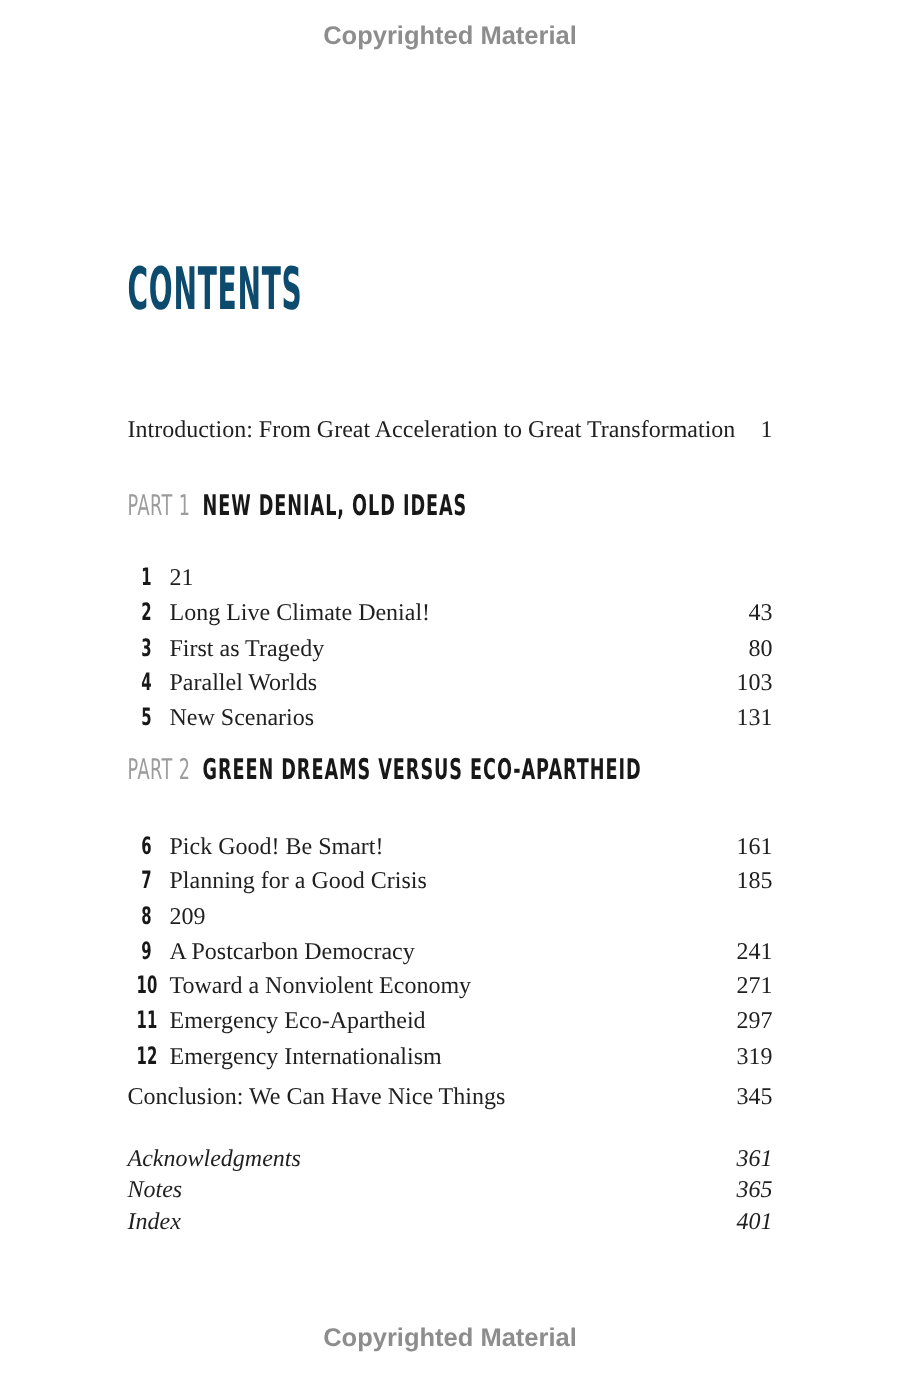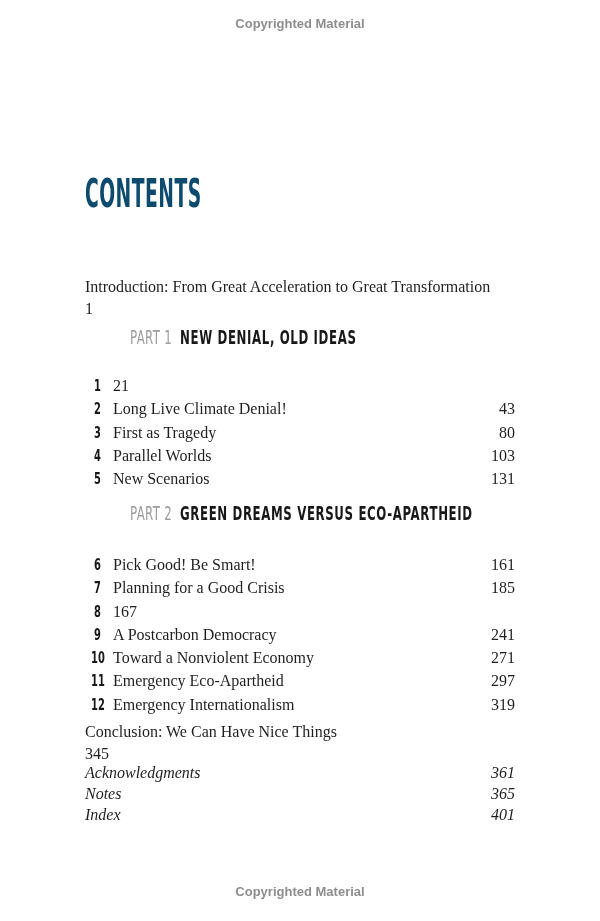--- a/index.html
+++ b/index.html
@@ -11,21 +11,21 @@
     font-family: "Liberation Serif", serif;
     color: #1f1f1f;
     overflow: hidden;
   }
   .copyright {
     position: absolute;
     left: 0; width: 600px;
     text-align: center;
     font-family: "Liberation Sans", sans-serif;
     font-weight: 700;
-    font-size: 13px;
+    font-size: 17px;
     color: #8d8d8d;
     line-height: 16px;
   }
   .copyright.top { top: 16px; }
   .copyright.bottom { top: 884px; }
 
   .book-title {
     position: absolute;
     left: 85px; top: 172px;
     margin: 0;
@@ -46,36 +46,34 @@
 
   .row {
     position: absolute;
     left: 85px;
     width: 430px;
     display: flex;
     align-items: baseline;
     font-size: 16px;
     line-height: 22px;
     height: 22px;
-    flex-direction: column;
   }
   .row .entry-title { flex: 1; }
   .row .entry-page { text-align: right; }
 
   .part-head {
     position: absolute;
     left: 85px;
     width: 430px;
     height: 20px;
     line-height: 20px;
     display: flex;
     font-family: "DejaVu Sans", sans-serif;
     font-size: 19px;
     white-space: nowrap;
-    margin-left: 45px;
   }
   .part-label { width: 50px; }
   .part-label .squeeze {
     display: inline-block;
     transform: scaleX(0.62);
     transform-origin: 0 50%;
     font-weight: 400;
     color: #9c9c9c;
     letter-spacing: 0.5px;
   }
@@ -187,21 +185,21 @@
       <span class="ch-title">Pick Good! Be Smart!</span>
       <span class="ch-page">161</span>
     </div>
     <div class="ch-row">
       <span class="ch-num">7</span>
       <span class="ch-title">Planning for a Good Crisis</span>
       <span class="ch-page">185</span>
     </div>
     <div class="ch-row">
       <span class="ch-num">8</span>
-      <span class="ch-page">167</span>
+      <span class="ch-page">209</span>
     </div>
     <div class="ch-row">
       <span class="ch-num">9</span>
       <span class="ch-title">A Postcarbon Democracy</span>
       <span class="ch-page">241</span>
     </div>
     <div class="ch-row">
       <span class="ch-num">10</span>
       <span class="ch-title">Toward a Nonviolent Economy</span>
       <span class="ch-page">271</span>

